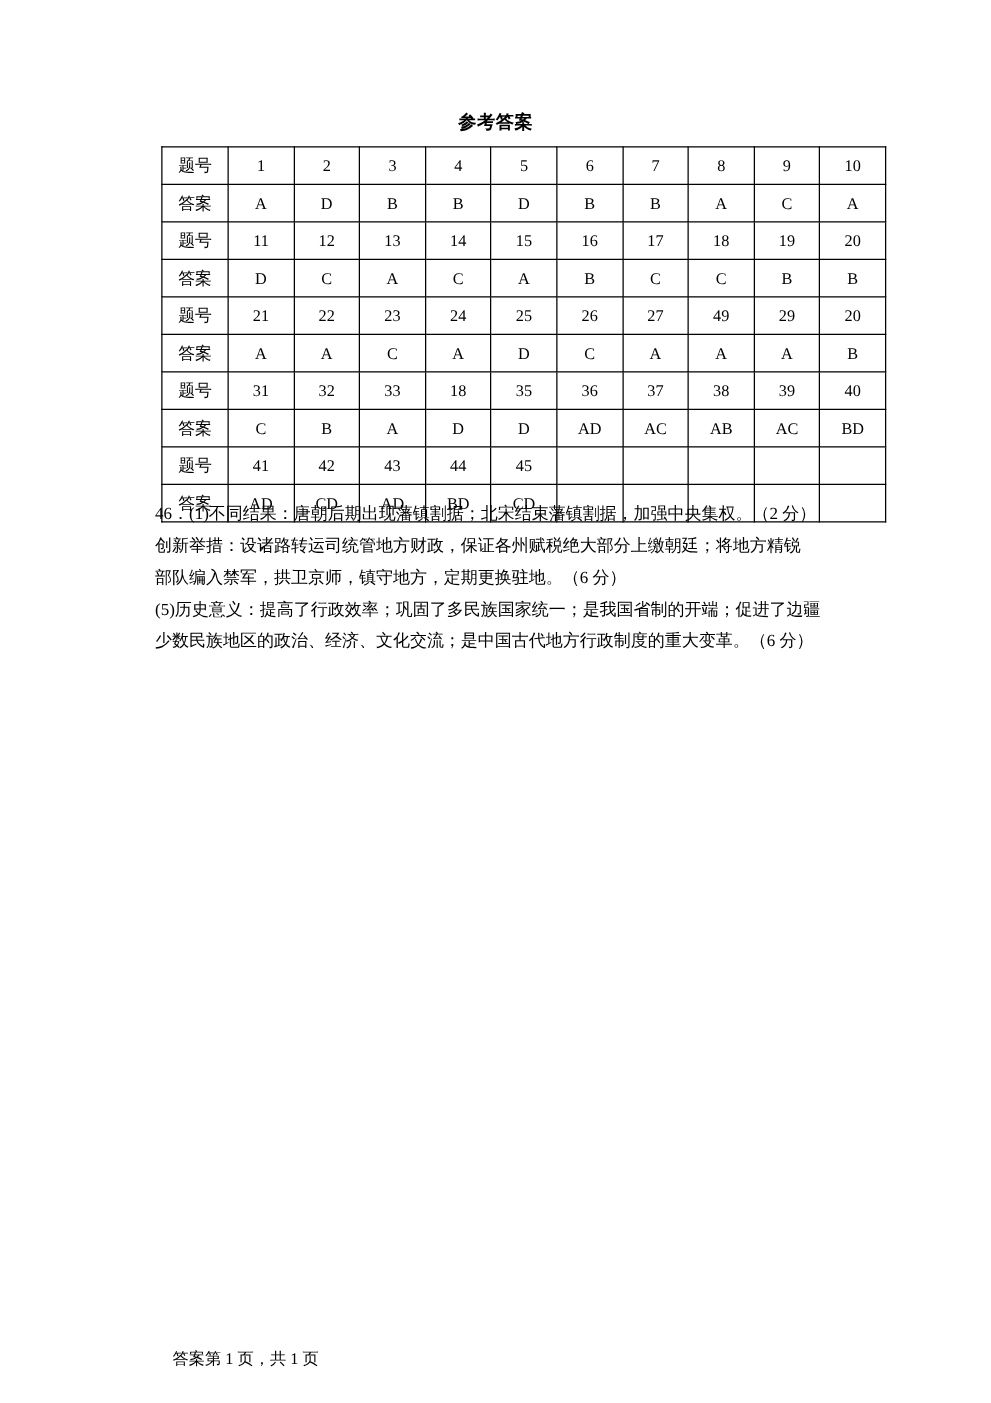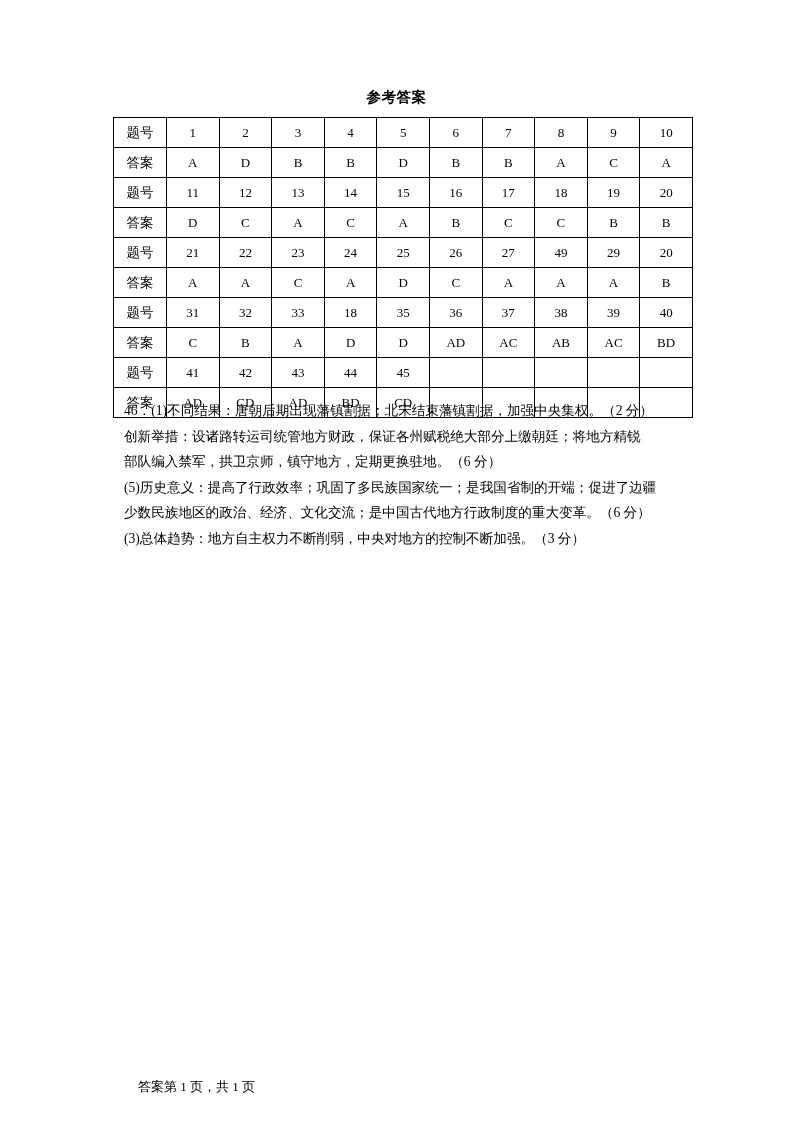--- a/index.html
+++ b/index.html
@@ -35,20 +35,21 @@
   .answer-table-wrap {
     position: absolute;
     left: 113px;
     top: 117px;
     width: 568px;
   }
   table.answer-table {
     border-collapse: collapse;
     table-layout: fixed;
     width: 568px;
+    margin-left: 16px;
   }
   table.answer-table td {
     border: 1px solid #000000;
     height: 29px;
     text-align: center;
     vertical-align: middle;
     font-size: 13px;
     font-family: "Liberation Serif", "DejaVu Serif", serif;
     padding: 0;
   }
@@ -232,18 +233,17 @@
       </tbody>
     </table>
   </div>
 
   <div class="body-text">
     <p>46．(1)不同结果：唐朝后期出现藩镇割据；北宋结束藩镇割据，加强中央集权。（2 分）</p>
     <p class="indent-2">创新举措：设诸路转运司统管地方财政，保证各州赋税绝大部分上缴朝廷；将地方精锐</p>
     <p>部队编入禁军，拱卫京师，镇守地方，定期更换驻地。（6 分）</p>
     <p>(5)历史意义：提高了行政效率；巩固了多民族国家统一；是我国省制的开端；促进了边疆</p>
     <p>少数民族地区的政治、经济、文化交流；是中国古代地方行政制度的重大变革。（6 分）</p>
-    <p>(3)总体趋势：地方自主权力不断削弱，中央对地方的控制不断加强。（3 分）</p>
   </div>
 
   <div class="footer">答案第 1 页，共 1 页</div>
 
 </div>
 
 </body></html>

